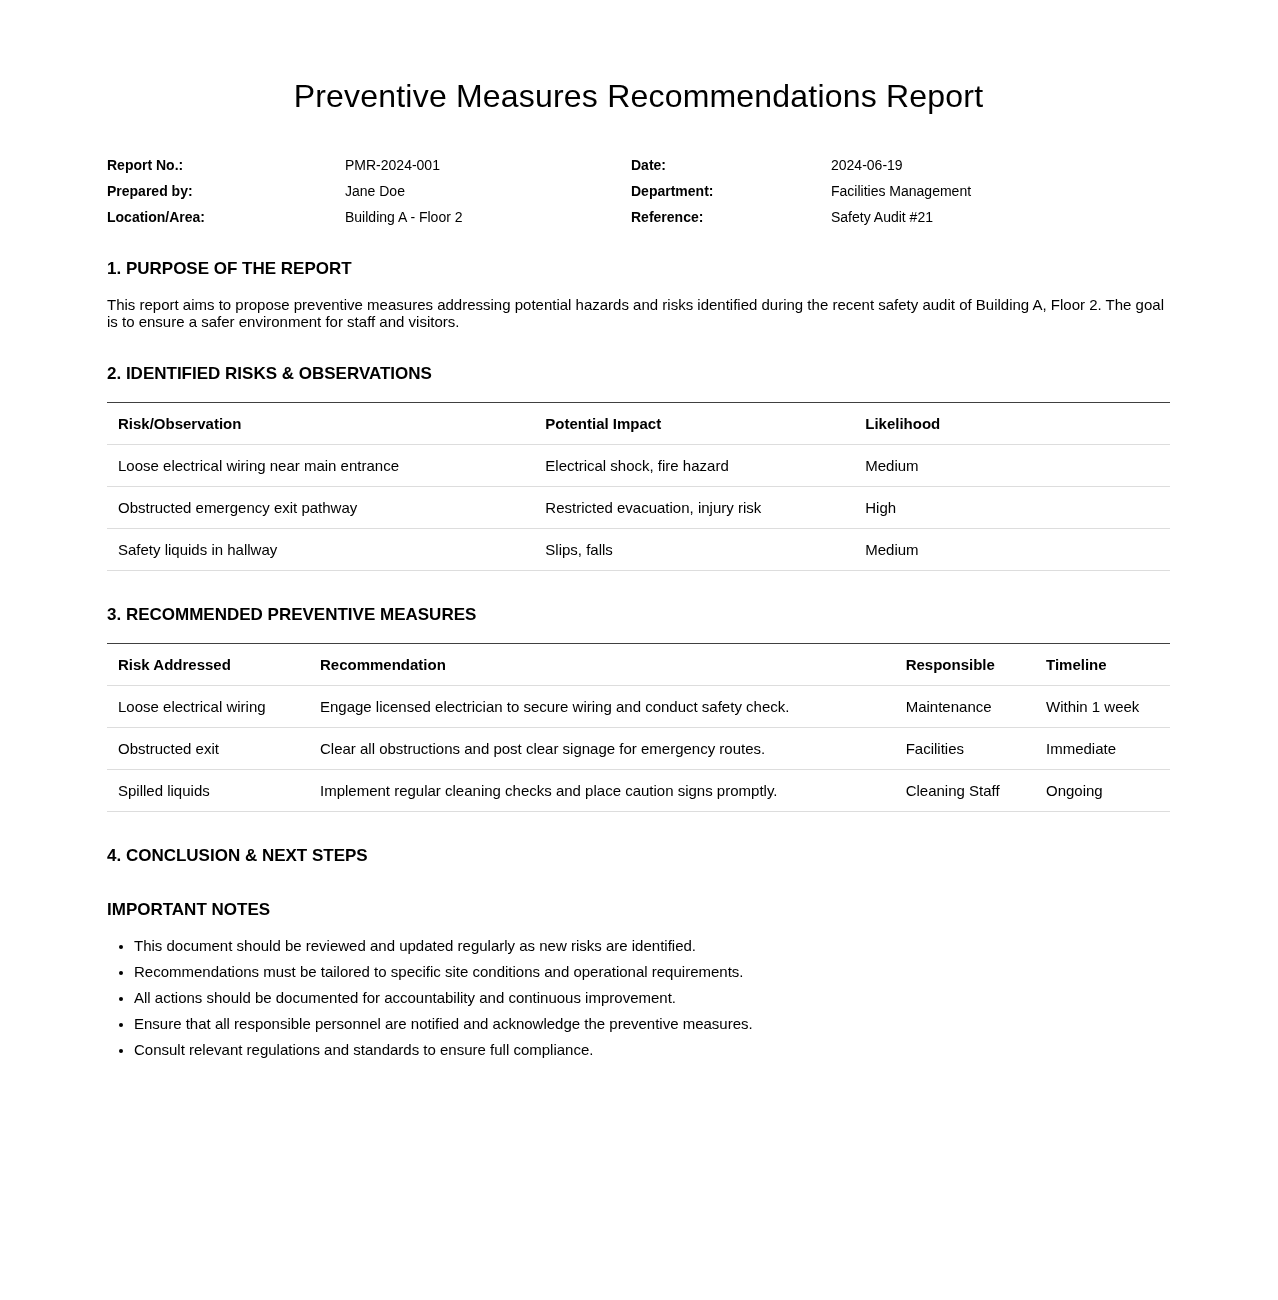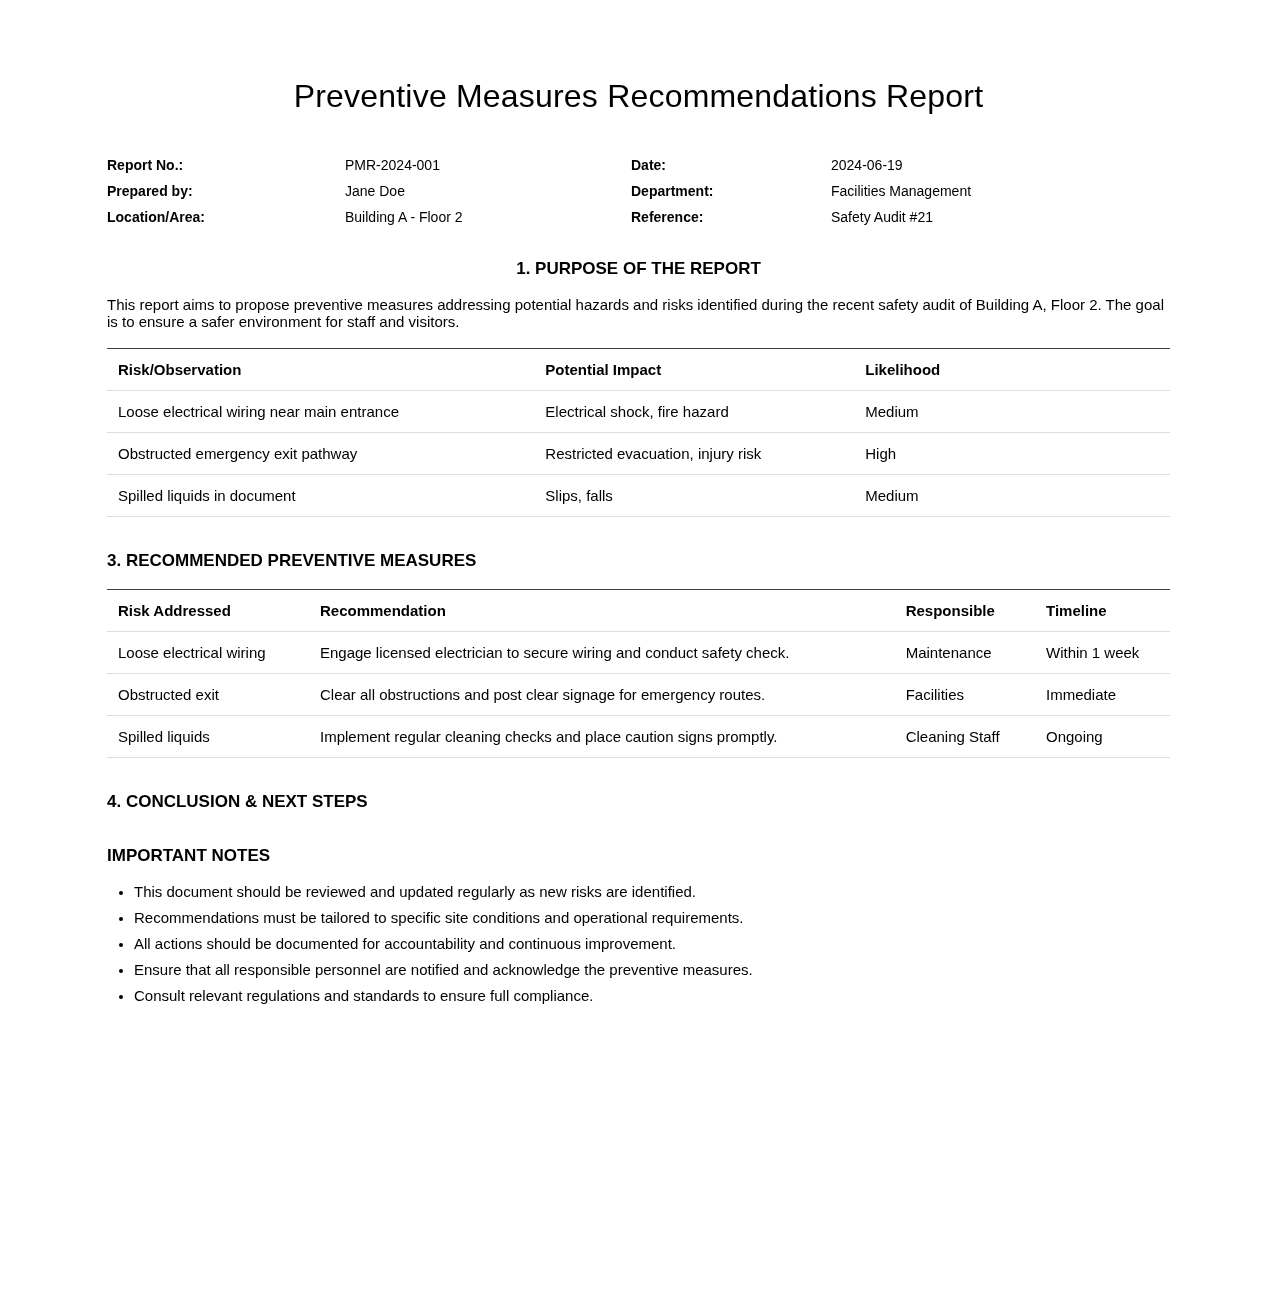--- a/index.html
+++ b/index.html
@@ -30,21 +30,21 @@
     row-gap: 10px;
     font-size: 14px;
     line-height: 16px;
   }
   .meta .label { font-weight: bold; }
   h2.section-heading {
     font-size: 17px;
     font-weight: bold;
     margin-top: 34px;
   }
-  .purpose-heading { margin-top: 42px; text-align: center; }
+  .purpose-heading { margin-top: 42px; }
   p.body-text {
     margin-top: 17px;
     font-size: 15px;
     line-height: 17px;
   }
   table.report-table {
     width: 100%;
     border-collapse: collapse;
     font-size: 15px;
     margin-top: 18px;
@@ -99,41 +99,42 @@
     <div class="label">Reference:</div>
     <div class="value">Safety Audit #21</div>
   </div>
 
   <section>
     <h2 class="section-heading purpose-heading">1. PURPOSE OF THE REPORT</h2>
     <p class="body-text">This report aims to propose preventive measures addressing potential hazards and risks identified during the recent safety audit of Building A, Floor 2. The goal is to ensure a safer environment for staff and visitors.</p>
   </section>
 
   <section>
+    <h2 class="section-heading">2. IDENTIFIED RISKS &amp; OBSERVATIONS</h2>
     <table class="report-table t1">
         <thead>
           <tr>
             <th>Risk/Observation</th>
             <th>Potential Impact</th>
             <th>Likelihood</th>
           </tr>
         </thead>
         <tbody>
           <tr>
             <td>Loose electrical wiring near main entrance</td>
             <td>Electrical shock, fire hazard</td>
             <td>Medium</td>
           </tr>
           <tr>
             <td>Obstructed emergency exit pathway</td>
             <td>Restricted evacuation, injury risk</td>
             <td>High</td>
           </tr>
           <tr>
-            <td>Spilled liquids in document</td>
+            <td>Safety liquids in hallway</td>
             <td>Slips, falls</td>
             <td>Medium</td>
           </tr>
         </tbody>
       </table>
   </section>
 
   <section>
     <h2 class="section-heading">3. RECOMMENDED PREVENTIVE MEASURES</h2>
     <table class="report-table t2">

